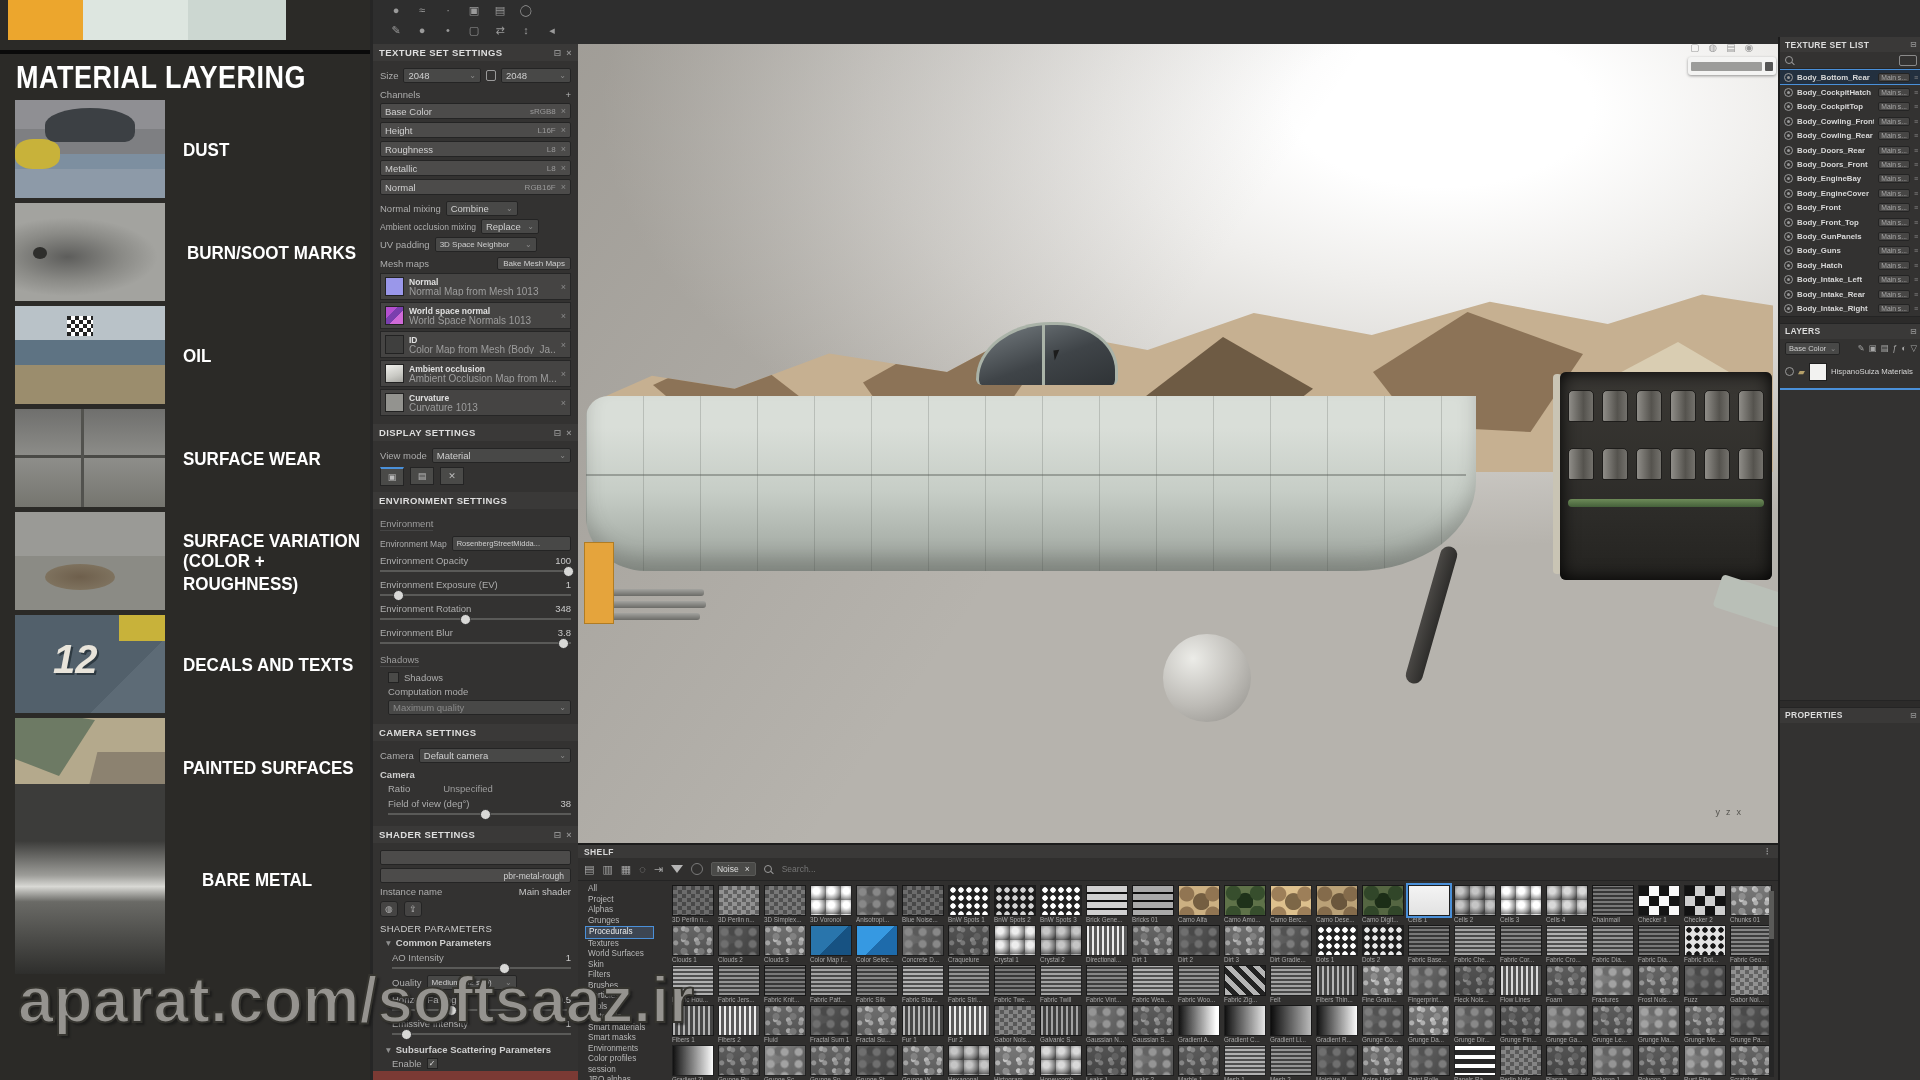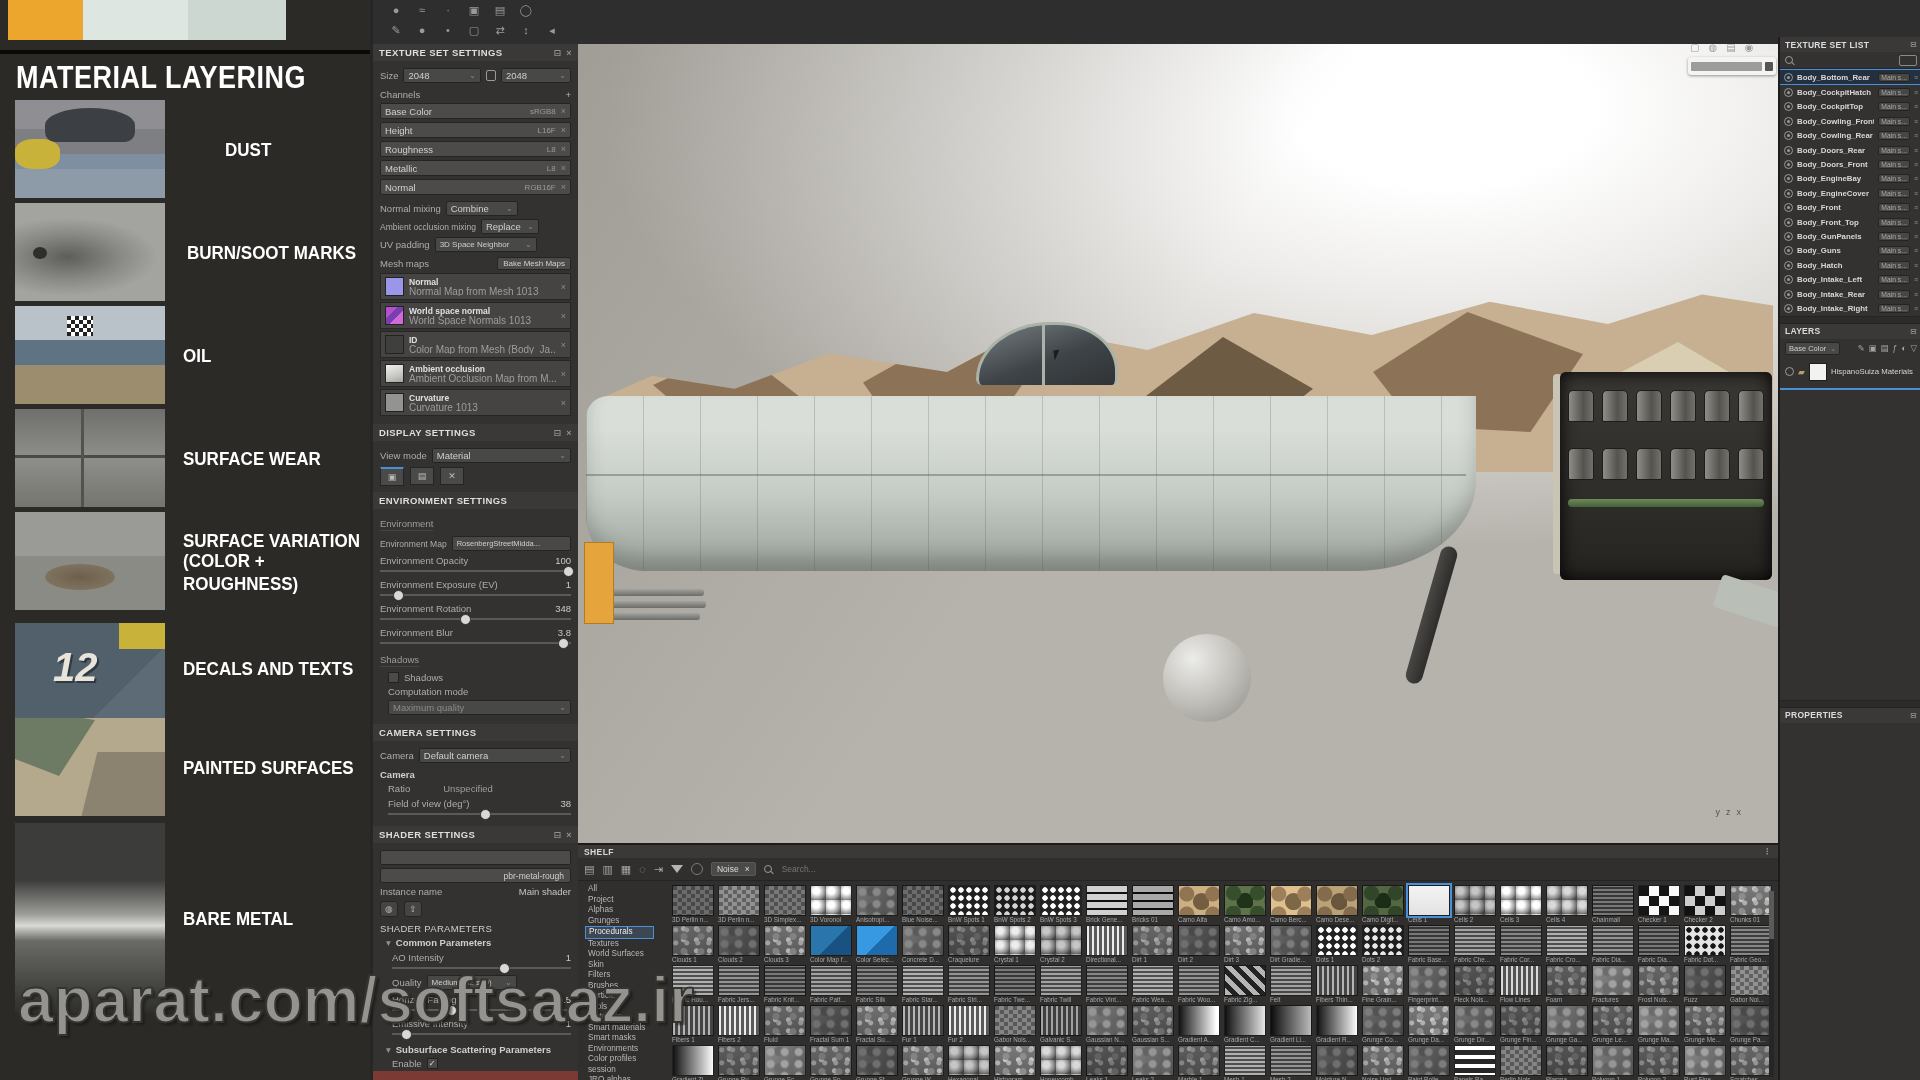--- a/index.html
+++ b/index.html
@@ -25,21 +25,21 @@
   .t-dust:after{content:"";position:absolute;left:30px;top:8px;width:90px;height:34px;background:#3c4044;border-radius:50% 50% 10px 10px;}
   .t-burn{background:radial-gradient(ellipse 60% 40% at 35% 55%,#5d5d5b,#8a8a86 60%,#a3a39f);}
   .t-burn:before{content:"";position:absolute;left:18px;top:44px;width:14px;height:12px;background:#2e2e2c;border-radius:50%;}
   .t-oil{background:linear-gradient(180deg,#b9c2c8 0 35%,#5e7383 35% 60%,#9b8d6d 60%);}
   .t-oil:before{content:"";position:absolute;left:52px;top:10px;width:26px;height:20px;background:repeating-conic-gradient(#fff 0 25%,#222 0 50%) 0 0/8px 8px;}
   .t-wear{background:linear-gradient(180deg,#6f6f6d,#8e8e8a 50%,#75756f);}
   .t-wear:before{content:"";position:absolute;left:0;top:46px;width:150px;height:3px;background:#4a4a46;}
   .t-wear:after{content:"";position:absolute;left:66px;top:0;width:3px;height:98px;background:#52524e;}
   .t-var{background:linear-gradient(180deg,#9a9a96 0 45%,#8b8b85 45%),repeating-linear-gradient(90deg,rgba(0,0,0,.15) 0 2px,transparent 2px 34px);}
   .t-var:before{content:"";position:absolute;left:30px;top:52px;width:70px;height:26px;background:radial-gradient(#6e5f4c,#857a66);border-radius:50%;}
-  .t-decal{background:linear-gradient(135deg,#52606b 0 70%,#5d6b76 70%);margin-top:8px;}
+  .t-decal{background:linear-gradient(135deg,#52606b 0 70%,#5d6b76 70%);}
   .t-decal:before{content:"";position:absolute;right:0;top:0;width:46px;height:26px;background:#c8b23a;}
   .t-decal .decal-num{position:absolute;left:38px;top:22px;font-size:40px;font-weight:700;color:#e8e4da;font-style:italic;text-shadow:2px 2px 0 #2e3a42;}
   .t-paint{background:#b4a98c;}
   .t-paint:before{content:"";position:absolute;left:-10px;top:-12px;width:90px;height:70px;background:#6d7a64;clip-path:polygon(0 0,100% 20%,60% 100%,0 70%);}
   .t-paint:after{content:"";position:absolute;right:-6px;bottom:-10px;width:92px;height:74px;background:#8c8270;clip-path:polygon(20% 0,100% 0,100% 100%,0 100%);}
   .t-metal{background:linear-gradient(180deg,#3c3c3a 0 30%,#9c9c98 48%,#d9d9d5 54%,#6a6a66 62%,#2e2e2c);}
 
   
   #watermark{left:18px;top:963px;z-index:50;font-size:64px;font-weight:700;color:#95938f;
              -webkit-text-stroke:2px #35342f;text-shadow:3px 3px 2px rgba(20,20,20,.55);
@@ -235,21 +235,21 @@
 
 <div id="sidebar" class="abs">
   <div id="swatchbar" class="abs">
       <div style="background: rgb(236, 166, 45); width: 75px;"></div>
       <div style="background: rgb(221, 230, 224); width: 105px;"></div>
       <div style="background: rgb(204, 215, 209); width: 98px;"></div>
     </div>
   <div id="sb-divider" class="abs"></div>
   <div id="sb-title" class="abs">MATERIAL LAYERING</div>
   <div id="sb-items">
-      <div class="sb-item" style="top: 100px; gap: 42px;">
+      <div class="sb-item" style="top: 100px;">
         <div class="sb-thumb t-dust"></div>
         <div class="sb-label">
           <span>DUST</span>
         </div>
       </div>
       <div class="sb-item" style="top: 203px; text-align: center;">
         <div class="sb-thumb t-burn"></div>
         <div class="sb-label">
           <span>BURN/SOOT MARKS</span>
         </div>
@@ -280,21 +280,21 @@
         <div class="sb-label">
           <span>DECALS AND TEXTS</span>
         </div>
       </div>
       <div class="sb-item" style="top: 718px;">
         <div class="sb-thumb t-paint"></div>
         <div class="sb-label">
           <span>PAINTED SURFACES</span>
         </div>
       </div>
-      <div class="sb-item" style="top: 823px;">
+      <div class="sb-item" style="top: 784px; gap: 19px;">
         <div class="sb-thumb t-metal" style="height: 190px;"></div>
         <div class="sb-label">
           <span>BARE METAL</span>
         </div>
       </div>
     </div>
 </div>
 
 <div id="topbar" class="abs">
   <div class="tb-row" id="tbrow1" style="top:4px;">

